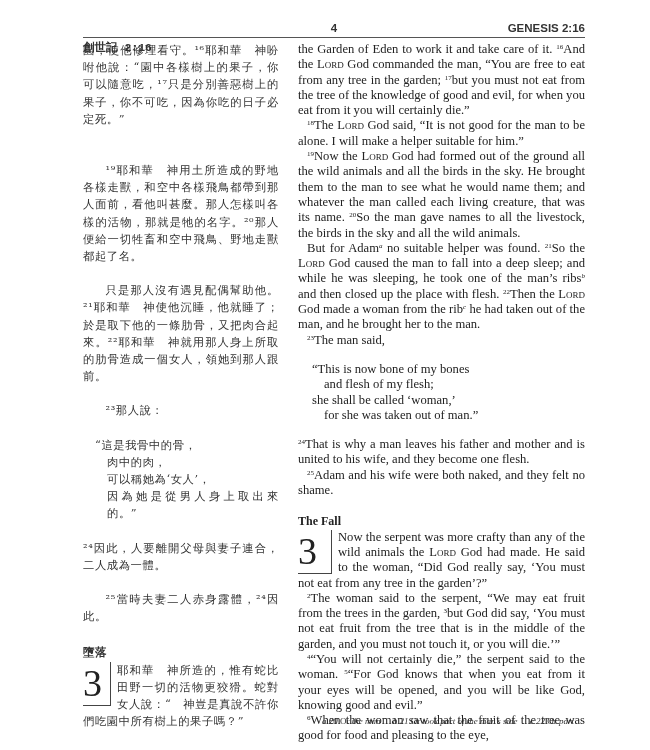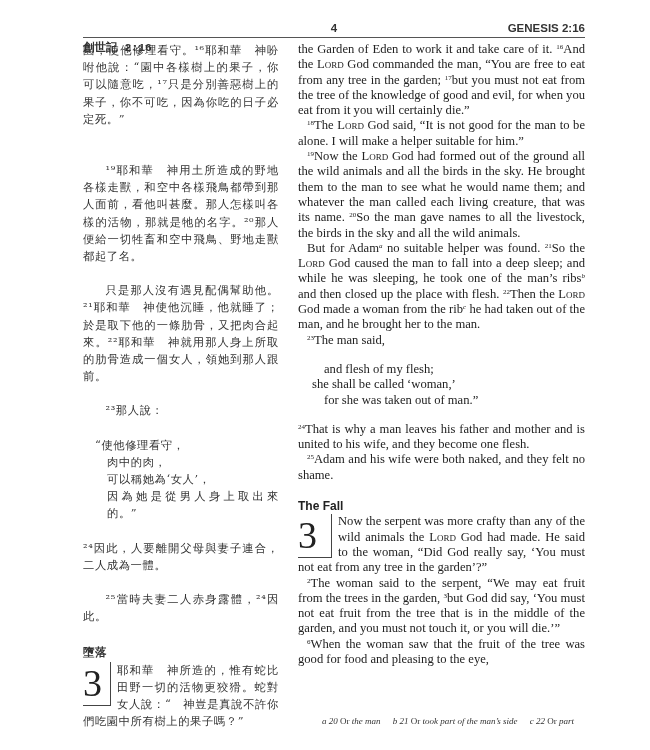--- a/index.html
+++ b/index.html
@@ -30,21 +30,21 @@
   .zh-poem { padding-left: 12px; }
   .zh-poem .l2 { padding-left: 12px; }
   .en-p { text-indent: 9px; }
   .en-p.noindent { text-indent: 0; }
   .en-gap { height: 14px; }
   .en-poem { padding-left: 14px; }
   .en-poem .l2 { padding-left: 12px; }
   sup { font-size: 7px; line-height: 0; vertical-align: 4px; }
   .sc { font-variant: small-caps; }
   .section-head-zh { font-family: Liberation Mono, monospace; font-weight: bold; font-size: 11.5px; margin-top: 2px; }
-  .section-head-en { font-family: Liberation Sans, sans-serif; font-weight: bold; font-size: 12px; margin-top: 2px; }
+  .section-head-en { font-family: Liberation Serif, serif; font-weight: bold; font-size: 12px; margin-top: 2px; }
   .chapter-wrap { position: relative; }
   .chapter-num {
     float: left; font-family: "Liberation Serif", serif; font-size: 38px; line-height: 36px;
     width: 27px; height: 40px; margin-right: 6px; padding-top: 3px;
     border-right: 1px solid #444; border-bottom: 1px solid #444; text-align: left; color: #222;
     text-indent: 0;
   }
   .en-chapter-num { width: 33px; }
   .footnotes {
     position: absolute; left: 298px; top: 716px; width: 287px;
@@ -66,21 +66,21 @@
   <p class="zh-p noindent">園，使他修理看守。¹⁶耶和華　神吩咐他說：“園中各樣樹上的果子，你可以隨意吃，¹⁷只是分別善惡樹上的果子，你不可吃，因為你吃的日子必定死。”</p>
   <div class="zh-gap"></div>
   <div class="zh-gap"></div>
   <p class="zh-p">¹⁹耶和華　神用土所造成的野地各樣走獸，和空中各樣飛鳥都帶到那人面前，看他叫甚麼。那人怎樣叫各樣的活物，那就是牠的名字。²⁰那人便給一切牲畜和空中飛鳥、野地走獸都起了名。</p>
   <div class="zh-gap"></div>
   <p class="zh-p">只是那人沒有遇見配偶幫助他。²¹耶和華　神使他沉睡，他就睡了；於是取下他的一條肋骨，又把肉合起來。²²耶和華　神就用那人身上所取的肋骨造成一個女人，領她到那人跟前。</p>
   <div class="zh-gap"></div>
   <p class="zh-p">²³那人說：</p>
   <div class="zh-gap"></div>
   <div class="zh-poem">
-    <div>“使他修理看守，</div>
+    <div>“這是我骨中的骨，</div>
     <div class="l2">肉中的肉，</div>
     <div class="l2">可以稱她為‘女人’，</div>
     <div class="l2">因為她是從男人身上取出來的。”</div>
   </div>
   <div class="zh-gap"></div>
   <p class="zh-p noindent">²⁴因此，人要離開父母與妻子連合，二人成為一體。</p>
   <div class="zh-gap"></div>
   <p class="zh-p">²⁵當時夫妻二人赤身露體，²⁴因此。</p>
   <div class="zh-gap"></div>
   <div class="section-head-zh">墮落</div>
@@ -92,34 +92,36 @@
 </div>
 
 <div class="col-en">
   <p class="en-p noindent"><span>the Garden of Eden to work it and take care of it. </span><sup>16</sup><span>And the </span><span class="sc">Lord</span><span> God commanded the man, “You are free to eat from any tree in the garden; </span><sup>17</sup><span>but you must not eat from the tree of the knowledge of good and evil, for when you eat from it you will certainly die.”</span></p>
   <p class="en-p"><sup>18</sup><span>The </span><span class="sc">Lord</span><span> God said, “It is not good for the man to be alone. I will make a helper suitable for him.”</span></p>
   <p class="en-p"><sup>19</sup><span>Now the </span><span class="sc">Lord</span><span> God had formed out of the ground all the wild animals and all the birds in the sky. He brought them to the man to see what he would name them; and whatever the man called each living creature, that was its name. </span><sup>20</sup><span>So the man gave names to all the livestock, the birds in the sky and all the wild animals.</span></p>
   <p class="en-p"><span>But for Adam</span><sup style="font-style:italic">a</sup><span> no suitable helper was found. </span><sup>21</sup><span>So the </span><span class="sc">Lord</span><span> God caused the man to fall into a deep sleep; and while he was sleeping, he took one of the man’s ribs</span><sup style="font-style:italic">b</sup><span> and then closed up the place with flesh. </span><sup>22</sup><span>Then the </span><span class="sc">Lord</span><span> God made a woman from the rib</span><sup style="font-style:italic">c</sup><span> he had taken out of the man, and he brought her to the man.</span></p>
   <p class="en-p"><sup>23</sup><span>The man said,</span></p>
   <div class="en-gap"></div>
   <div class="en-poem">
+    <div>“This is now bone of my bones</div>
     <div class="l2">and flesh of my flesh;</div>
     <div>she shall be called ‘woman,’</div>
     <div class="l2">for she was taken out of man.”</div>
   </div>
   <div class="en-gap"></div>
   <p class="en-p noindent"><sup>24</sup><span>That is why a man leaves his father and mother and is united to his wife, and they become one flesh.</span></p>
   <p class="en-p"><sup>25</sup><span>Adam and his wife were both naked, and they felt no shame.</span></p>
   <div class="en-gap"></div>
   <div class="section-head-en">The Fall</div>
   <div class="chapter-wrap">
     <div class="chapter-num en-chapter-num">3</div>
     <p class="en-p noindent"><span>Now the serpent was more crafty than any of the wild animals the </span><span class="sc">Lord</span><span> God had made. He said to the woman, “Did God really say, ‘You must not eat from any tree in the garden’?”</span></p>
   </div>
   <p class="en-p"><sup>2</sup><span>The woman said to the serpent, “We may eat fruit from the trees in the garden, </span><sup>3</sup><span>but God did say, ‘You must not eat fruit from the tree that is in the middle of the garden, and you must not touch it, or you will die.’”</span></p>
+  <p class="en-p"><sup>4</sup><span>“You will not certainly die,” the serpent said to the woman. </span><sup>5</sup><span>“For God knows that when you eat from it your eyes will be opened, and you will be like God, knowing good and evil.”</span></p>
   <p class="en-p"><sup>6</sup><span>When the woman saw that the fruit of the tree was good for food and pleasing to the eye,</span></p>
 </div>
 
 <div class="footnotes">
   <span class="fn"><span>a 20</span> <span class="or">Or</span> <span>the man</span></span>
   <span class="fn"><span>b 21</span> <span class="or">Or</span> <span>took part of the man’s side</span></span>
   <span class="fn"><span>c 22</span> <span class="or">Or</span> <span>part</span></span>
 </div>
 
 </body></html>

